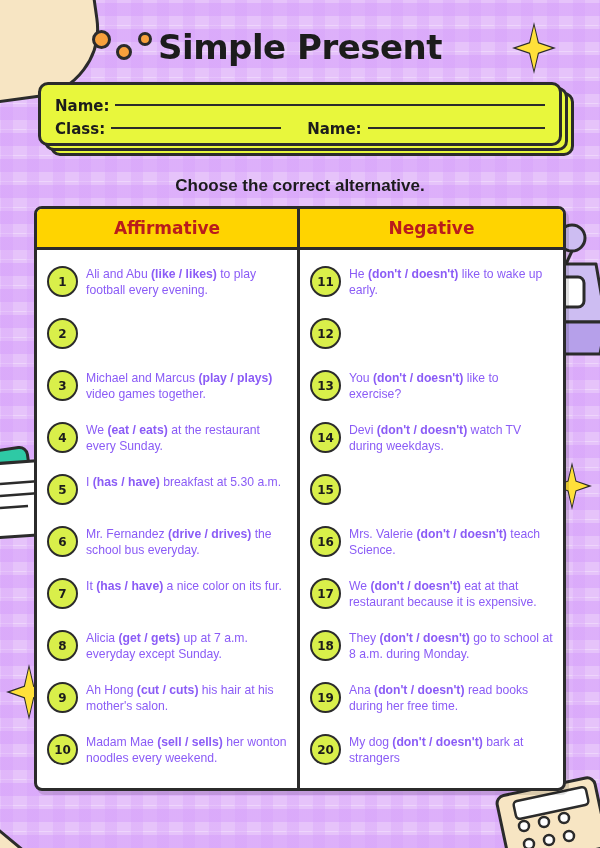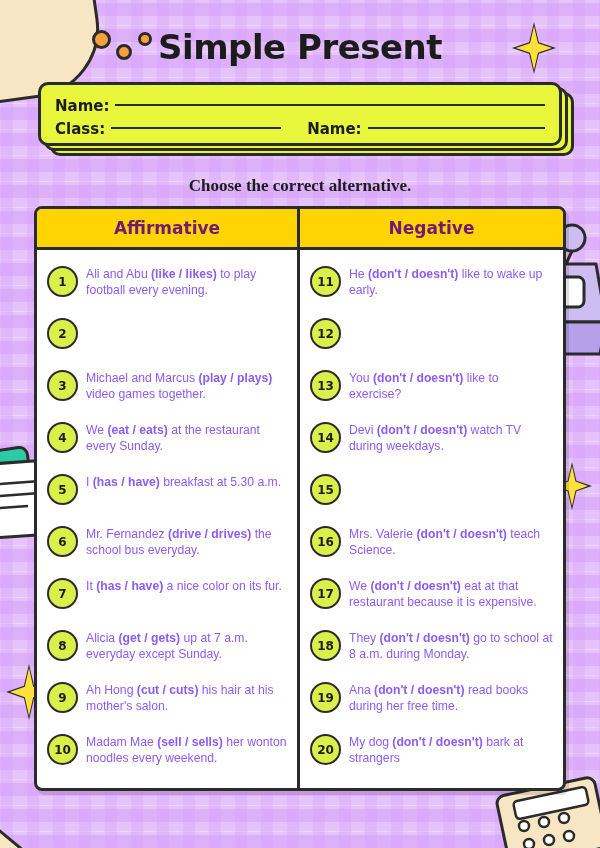--- a/index.html
+++ b/index.html
@@ -137,21 +137,21 @@
   }
   .rule.short { flex: 0 0 170px; }
   .spacer { flex: 0 0 26px; }
 
   .instruction {
     text-align: center;
     font-weight: bold;
     font-size: 17px;
     color: #1c1c1c;
     margin: 20px 0 10px 0;
-    font-family: Liberation Serif, serif;
+    font-family: Liberation Sans, sans-serif;
   }
 
   
   .table {
     margin: 0 16px;
     border: 3px solid #2b2b2b;
     border-radius: 8px;
     background: #ffffff;
     display: flex;
     overflow: hidden;
@@ -162,21 +162,21 @@
     box-sizing: border-box;
   }
   .col.left { border-right: 3px solid #2b2b2b; }
   .col-head {
     background: #ffd400;
     border-bottom: 3px solid #2b2b2b;
     text-align: center;
     font-weight: bold;
     font-size: 17px;
     padding: 9px 13px;
-    color: #701a75;
+    color: #b91c1c;
     font-family: "DejaVu Sans", sans-serif;
   }
   .col-body { padding: 8px 8px 10px 8px; }
   .item {
     display: flex;
     align-items: flex-start;
     padding: 7px 2px;
     min-height: 38px;
   }
   .num {

